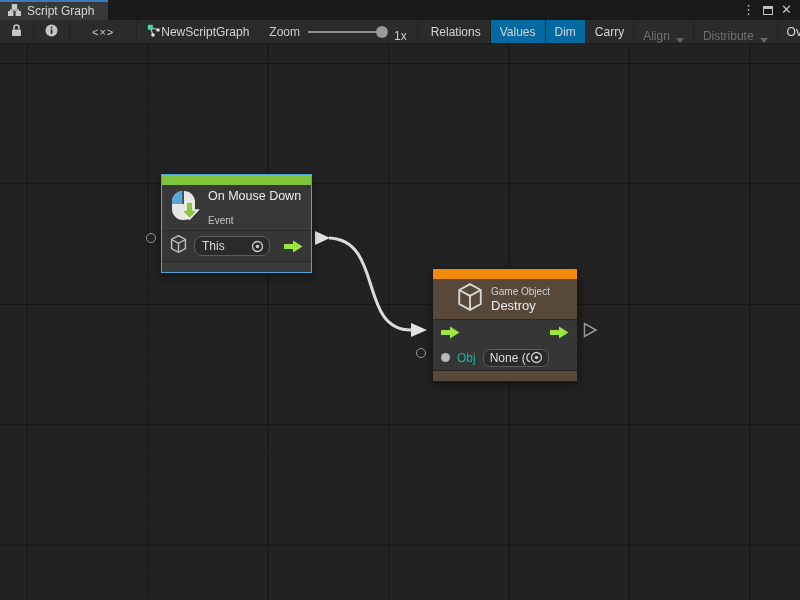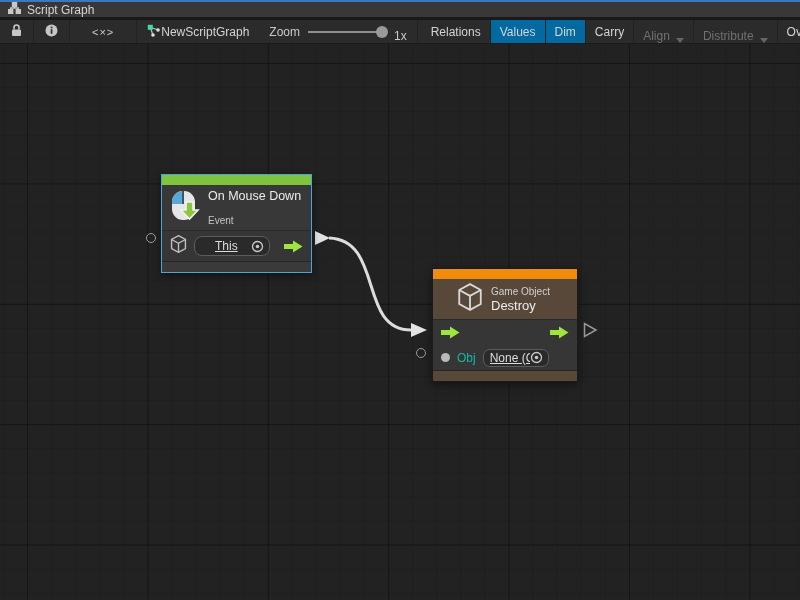--- a/index.html
+++ b/index.html
@@ -2,21 +2,21 @@
 <html style="--event-accent: #7ec43d; --destroy-accent: #f08b0c; --selection: #4aa5da; --wire: #dcdcdc; --flow-arrow: #9ee53d; --tab-accent: #3a79bb;"><head>
 <meta charset="utf-8">
 <style>
   * { margin:0; padding:0; box-sizing:border-box; }
   html,body { width:800px; height:600px; overflow:hidden; background:#191919;
     font-family:"Liberation Sans","DejaVu Sans",sans-serif; }
   .window { position:relative; width:800px; height:600px; }
 
   
   .tabbar { position:absolute; left:0; top:0; width:800px; height:20px; background:#191919;
-    display:flex; align-items:stretch;flex-direction:column; }
+    display:flex; align-items:stretch; }
   .tab { display:flex; align-items:center; gap:6px; padding:0 14px 0 8px; background:#383838;
     border-top:2px solid var(--tab-accent,#3a79bb); color:#d6d6d6; font-size:12px; }
   .win-controls { margin-left:auto; display:flex; align-items:center; gap:8px; padding-right:8px;
     color:#c2c2c2; }
   .win-controls .glyph { font-size:13px; line-height:20px; cursor:default; }
   .max-box { width:10px; height:9px; border:1px solid #c2c2c2; border-top:3px solid #c2c2c2;
     display:inline-block; }
 
   
   .toolbar { position:absolute; left:0; top:20px; width:800px; height:24px; background:#2b2b2b;
@@ -61,22 +61,22 @@
   .n-header .titles .sub { color:#c4c4c4; font-size:10px; margin-top:12px; }
   .n-body { background:#363636; border-top:1px solid #2a2a2a; }
   .n-row { display:flex; align-items:center; height:25px; padding:0 8px; gap:7px; }
   .n-footer { height:11px; border-top:1px solid #262626; }
   .node-event .n-row { height:30px; }
   .node-event .n-footer { background:#3a3a3a; }
   .node-destroy .n-header { background:#57483a;padding-left:24px; }
   .node-destroy .n-footer { background:#57483a; }
 
   .field { display:flex; align-items:center; background:#2a2a2a; border:1px solid #5c5c5c;
-    border-radius:8px; height:20px; padding:0 5px 0 20px; color:#dcdcdc; font-size:12px;
-    overflow:hidden; white-space:nowrap;text-decoration:underline; }
+    border-radius:8px; height:20px; padding:0 5px 0 7px; color:#dcdcdc; font-size:12px;
+    overflow:hidden; white-space:nowrap; }
   .field .val { overflow:hidden; text-overflow:clip; }
   .field-this { width:76px; }
   .field-obj { width:66px; height:18px; border-radius:7px; padding-left:6px; }
   .picker { margin-left:auto; flex:none; display:flex; }
 
   .lime-arrow { display:flex; flex:none; }
   .port-circle { position:absolute; width:10px; height:10px; border-radius:50%;
     border:1.5px solid #9a9a9a; }
   .dot-filled { width:9px; height:9px; border-radius:50%; background:#b9b9b9; flex:none; }
   .obj-label { color:#14b8a6; font-size:12px; }

